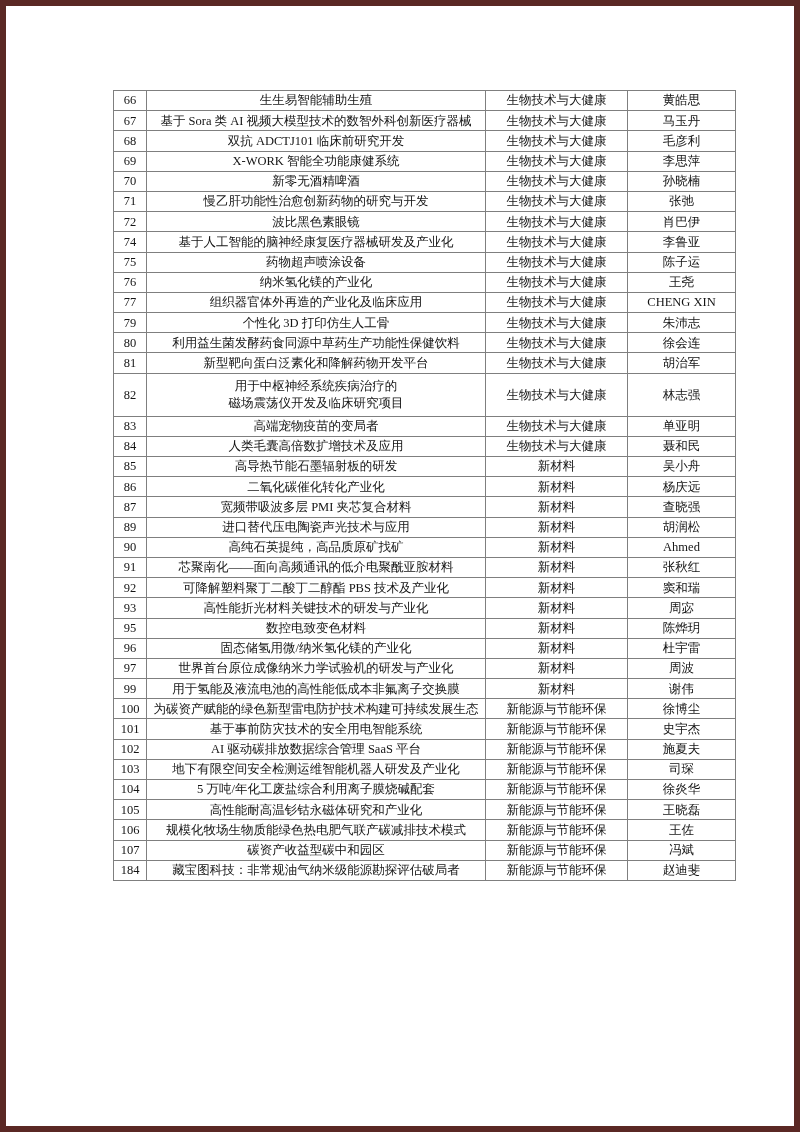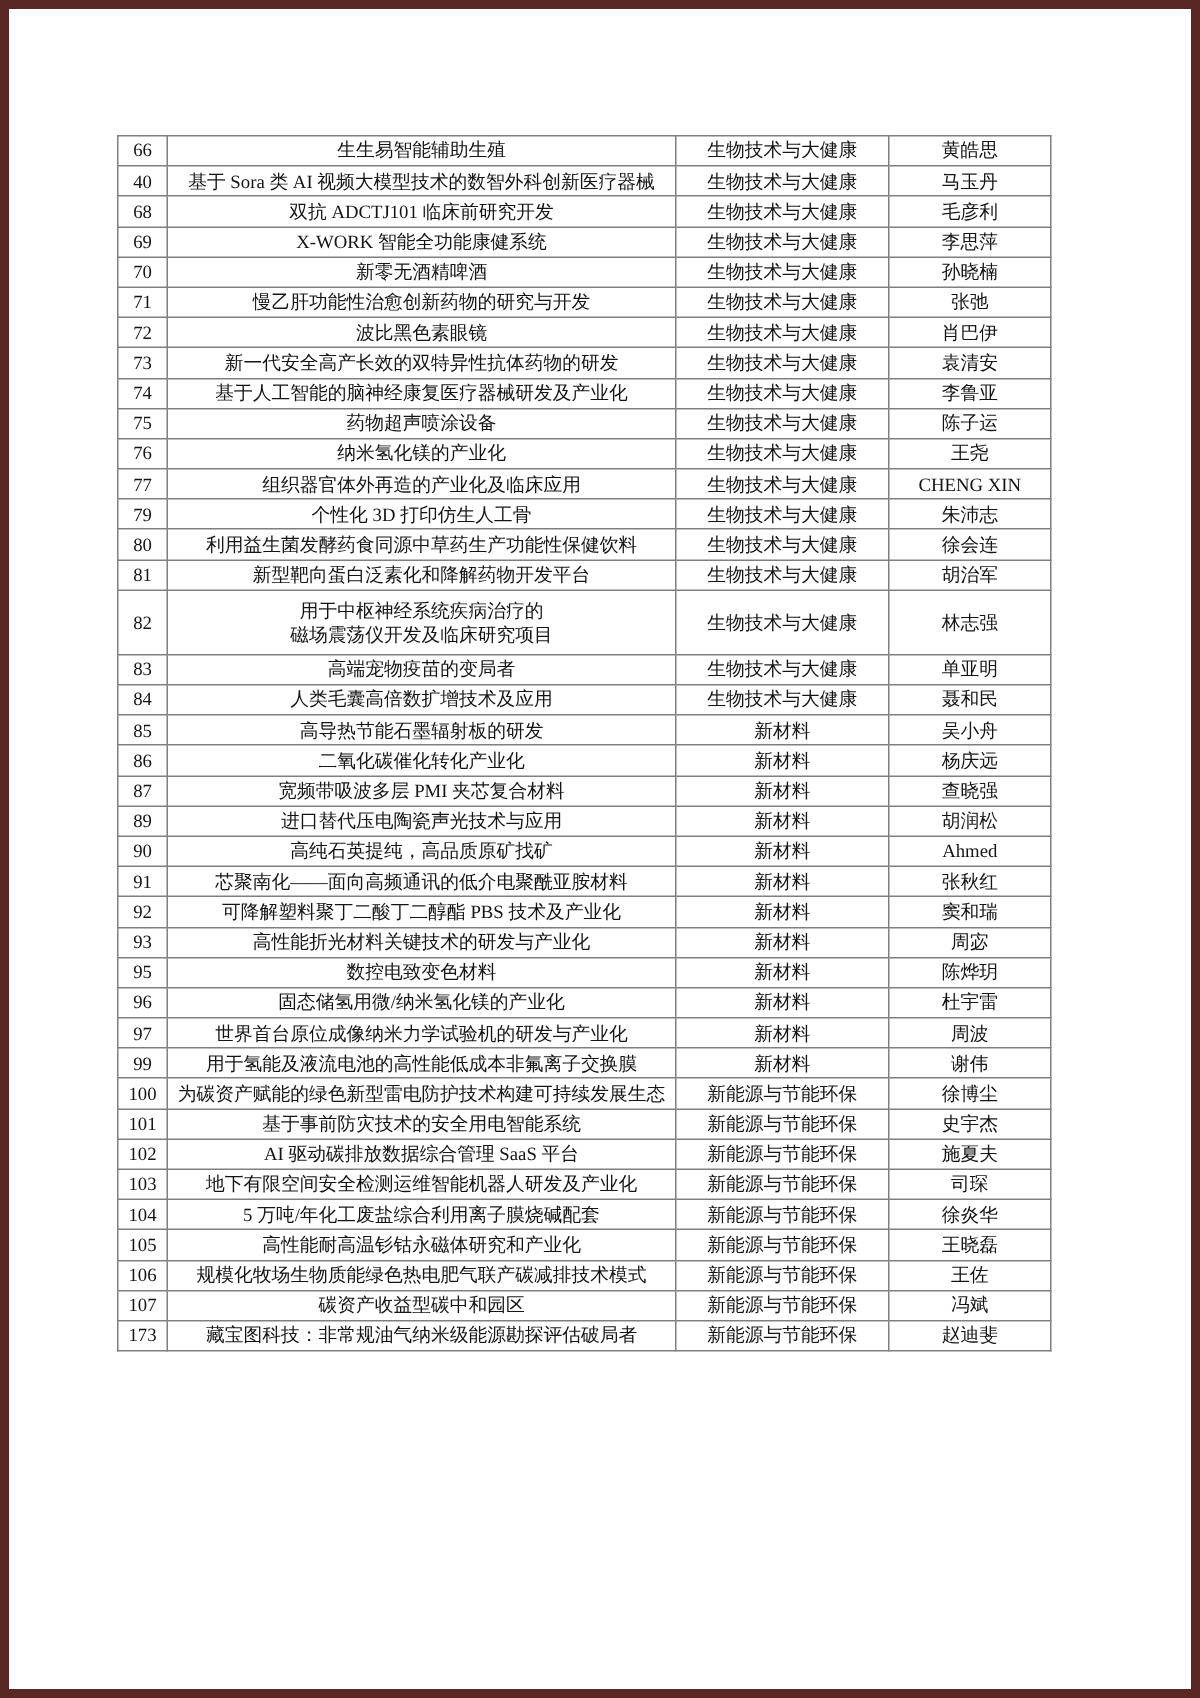--- a/index.html
+++ b/index.html
@@ -12,21 +12,21 @@
   .page{
     position:relative;
     width:800px;
     height:1132px;
     background:#ffffff;
     border:6px solid var(--frame-color);
     overflow:hidden;
   }
   table.roster{
     position:absolute;
-    left:72px;
+    left:107px;
     top:84px;
     width:622px;
     border-collapse:collapse;
     table-layout:fixed;
     padding-left:26px;
   }
   table.roster col.c-no{width:33px;}
   table.roster col.c-project{width:339px;}
   table.roster col.c-category{width:142px;}
   table.roster col.c-name{width:108px;}
@@ -62,21 +62,21 @@
       <col class="c-name">
     </colgroup>
     <tbody>
         <tr>
     <td class="no">66</td>
     <td class="project">生生易智能辅助生殖</td>
     <td class="category">生物技术与大健康</td>
     <td class="name">黄皓思</td>
   </tr>
         <tr>
-    <td class="no">40</td>
+    <td class="no">67</td>
     <td class="project">基于 Sora 类 AI 视频大模型技术的数智外科创新医疗器械</td>
     <td class="category">生物技术与大健康</td>
     <td class="name">马玉丹</td>
   </tr>
         <tr>
     <td class="no">68</td>
     <td class="project">双抗 ADCTJ101 临床前研究开发</td>
     <td class="category">生物技术与大健康</td>
     <td class="name">毛彦利</td>
   </tr>
@@ -96,26 +96,20 @@
     <td class="no">71</td>
     <td class="project">慢乙肝功能性治愈创新药物的研究与开发</td>
     <td class="category">生物技术与大健康</td>
     <td class="name">张弛</td>
   </tr>
         <tr>
     <td class="no">72</td>
     <td class="project">波比黑色素眼镜</td>
     <td class="category">生物技术与大健康</td>
     <td class="name">肖巴伊</td>
-  </tr>
-        <tr>
-    <td class="no">73</td>
-    <td class="project">新一代安全高产长效的双特异性抗体药物的研发</td>
-    <td class="category">生物技术与大健康</td>
-    <td class="name">袁清安</td>
   </tr>
         <tr>
     <td class="no">74</td>
     <td class="project">基于人工智能的脑神经康复医疗器械研发及产业化</td>
     <td class="category">生物技术与大健康</td>
     <td class="name">李鲁亚</td>
   </tr>
         <tr>
     <td class="no">75</td>
     <td class="project">药物超声喷涂设备</td>
@@ -285,20 +279,20 @@
     <td class="category">新能源与节能环保</td>
     <td class="name">王佐</td>
   </tr>
         <tr>
     <td class="no">107</td>
     <td class="project">碳资产收益型碳中和园区</td>
     <td class="category">新能源与节能环保</td>
     <td class="name">冯斌</td>
   </tr>
         <tr>
-    <td class="no">173</td>
+    <td class="no">184</td>
     <td class="project">藏宝图科技：非常规油气纳米级能源勘探评估破局者</td>
     <td class="category">新能源与节能环保</td>
     <td class="name">赵迪斐</td>
   </tr>
       </tbody>
   </table>
 </div>
 
 </body></html>

